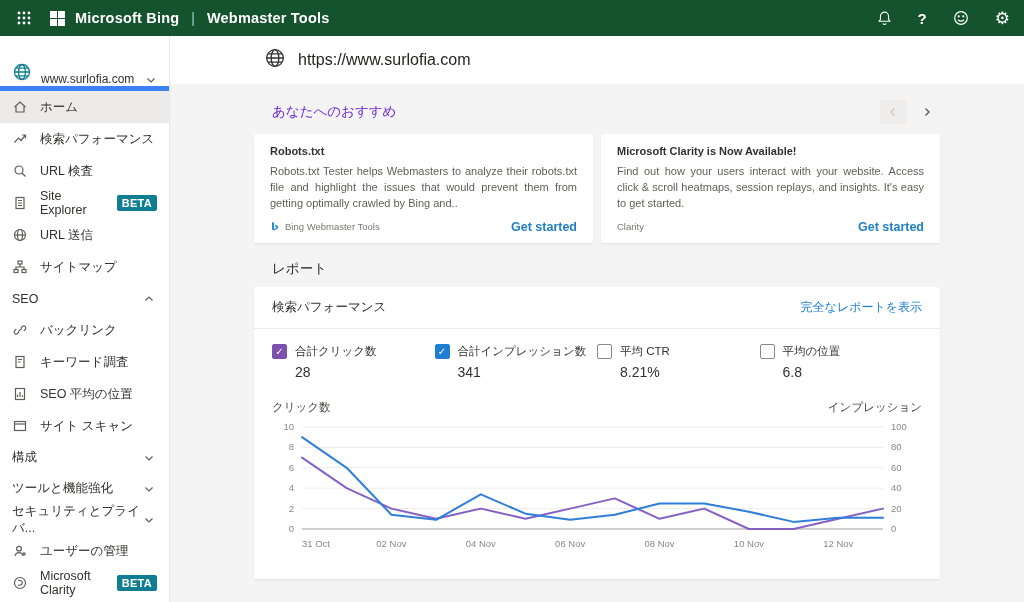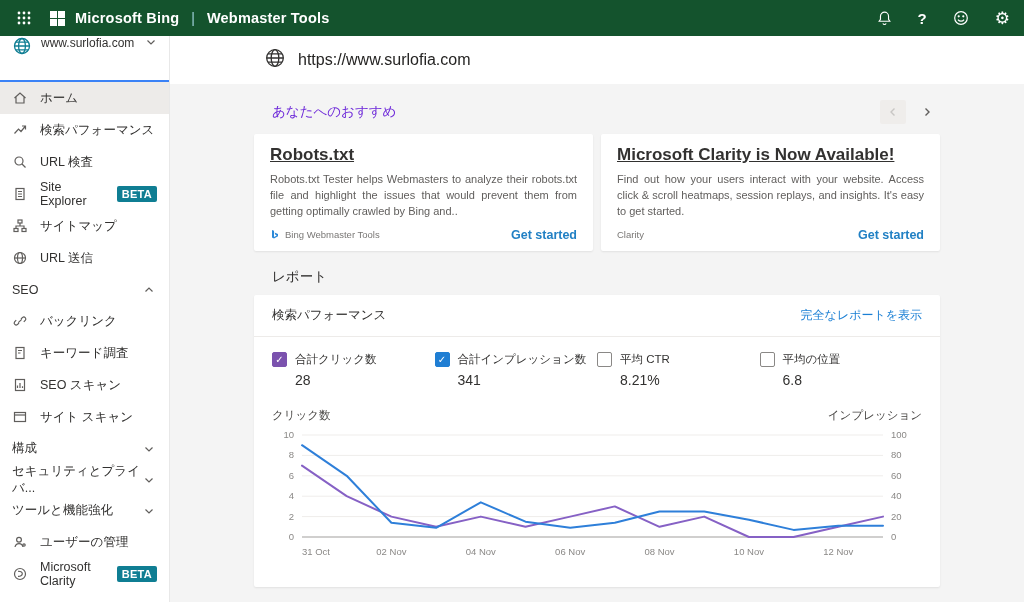--- a/index.html
+++ b/index.html
@@ -16,22 +16,22 @@
   .tb-sep { color:#9fd0da; font-size:14px; margin:0 2px; }
   .tb-right { display:flex; align-items:center; gap:26px; }
   .tb-ic { color:#fff; font-size:15px; line-height:1; cursor:pointer; display:inline-flex; align-items:center; }
   .tb-ic svg { display:block; }
 
   
   .shell { display:flex; height:566px; }
 
   
   .sidebar { width:170px; background:#fff; border-right:1px solid #e8e8e8; flex:none; }
-  .site-picker { height:46px; display:flex; align-items:flex-start; gap:9px; padding:0 12px;
-    border-bottom:2px solid #3b82f6; cursor:pointer; }
+  .site-picker { height:46px; display:flex; align-items:flex-end; gap:9px; padding:0 12px;
+    border-bottom:5px solid #3b82f6; cursor:pointer;margin-top:9px; }
   .site-picker .lb { font-size:12px; color:#323130; flex:1; }
   .nav-item { height:32px; display:flex; align-items:center; gap:12px; padding:0 12px;
     font-size:12.5px; cursor:pointer; }
   .nav-item.sel { background:#edebe9; }
   .nav-ic { width:16px; height:16px; display:inline-flex; flex:none; }
   .nav-section { height:31px; display:flex; align-items:center; justify-content:space-between;
     padding:0 14px 0 12px; font-size:12.5px; cursor:pointer; }
   .beta { background:#0f7e93; color:#fff; font-size:11px; font-weight:bold;
     padding:2px 5px; border-radius:2px; margin-left:7px; letter-spacing:.3px; }
   .chev { display:inline-flex; color:#605e5c; }
@@ -47,21 +47,21 @@
   .sec-head { display:flex; align-items:center; justify-content:space-between; margin:2px 0 10px; }
   .sec-title { font-size:13.5px; color:#6d28d9; padding-left:18px; }
   .carousel { display:flex; gap:8px; }
   .car-btn { width:26px; height:24px; display:flex; align-items:center; justify-content:center;
     cursor:pointer; background:#efedeb; border-radius:2px; }
   .car-btn.on { background:transparent; }
 
   .cards { display:flex; gap:8px; }
   .card { background:#fff; width:339px; border-radius:2px; box-shadow:0 1px 2px rgba(0,0,0,.08);
     padding:11px 16px 9px; }
-  .card-title { font-size:17px; font-weight:bold; margin-bottom:7px;text-decoration:underline; }
+  .card-title { font-size:11px; font-weight:bold; margin-bottom:7px; }
   .card-body { font-size:11px; color:#605e5c; line-height:1.45; text-align:justify; }
   .card-foot { display:flex; align-items:center; justify-content:space-between; margin-top:8px; }
   .card-src { font-size:9.5px; color:#797775; display:flex; align-items:center; gap:5px; }
   .cta { font-size:12.5px; font-weight:bold; color:#2180c4; cursor:pointer; }
 
   .rep-title { font-size:13.5px; margin:17px 0 9px; padding-left:18px; }
   .report-card { background:#fff; border-radius:2px; box-shadow:0 1px 2px rgba(0,0,0,.08); }
   .rc-head { display:flex; align-items:center; justify-content:space-between;
     padding:12px 18px; border-bottom:1px solid #edebe9; }
   .rc-title { font-size:12.5px; color:#323130; }
@@ -184,37 +184,37 @@
             <rect x="4" y="2.5" width="8" height="11"></rect>
             <path d="M6 5.5h4M6 8h4M6 10.5h4"></path>
           </svg>
         </span>
       <span>Site Explorer</span>
       <span class="beta">BETA</span>
     </div>
     <div class="nav-item">
       <span class="nav-ic">
           <svg width="16" height="16" viewBox="0 0 16 16" fill="none" stroke="#605e5c" stroke-width="1.2">
+            <circle cx="8" cy="8" r="5.5"></circle>
+            <ellipse cx="8" cy="8" rx="2.5" ry="5.5"></ellipse>
+            <path d="M2.5 8h11"></path>
+          </svg>
+        </span>
+      <span>URL 送信</span>
+    </div>
+    <div class="nav-item">
+      <span class="nav-ic">
+          <svg width="16" height="16" viewBox="0 0 16 16" fill="none" stroke="#605e5c" stroke-width="1.2">
             <rect x="6" y="2" width="4" height="3"></rect>
             <rect x="2" y="10.5" width="4" height="3"></rect>
             <rect x="10" y="10.5" width="4" height="3"></rect>
             <path d="M8 5v3M4 10.5V8h8v2.5"></path>
           </svg>
         </span>
       <span>サイトマップ</span>
-    </div>
-    <div class="nav-item">
-      <span class="nav-ic">
-          <svg width="16" height="16" viewBox="0 0 16 16" fill="none" stroke="#605e5c" stroke-width="1.2">
-            <circle cx="8" cy="8" r="5.5"></circle>
-            <ellipse cx="8" cy="8" rx="2.5" ry="5.5"></ellipse>
-            <path d="M2.5 8h11"></path>
-          </svg>
-        </span>
-      <span>URL 送信</span>
     </div>
 
     <div class="nav-section">
       <span>SEO</span>
       <span class="chev">
           <svg width="12" height="12" viewBox="0 0 12 12" fill="none" stroke="#605e5c" stroke-width="1.2">
             <path d="M2.5 7.5 6 4l3.5 3.5"></path>
           </svg>
         </span>
     </div>
@@ -238,50 +238,50 @@
         </span>
       <span>キーワード調査</span>
     </div>
     <div class="nav-item">
       <span class="nav-ic">
           <svg width="16" height="16" viewBox="0 0 16 16" fill="none" stroke="#605e5c" stroke-width="1.2">
             <rect x="3.5" y="2.5" width="9" height="11"></rect>
             <path d="M5.5 11V8.5M8 11V6M10.5 11V9.2"></path>
           </svg>
         </span>
-      <span>SEO スキャン</span>
+      <span>SEO 平均の位置</span>
     </div>
     <div class="nav-item">
       <span class="nav-ic">
           <svg width="16" height="16" viewBox="0 0 16 16" fill="none" stroke="#605e5c" stroke-width="1.2">
             <rect x="2.5" y="3.5" width="11" height="9"></rect>
             <path d="M2.5 6h11"></path>
           </svg>
         </span>
       <span>サイト スキャン</span>
     </div>
 
     <div class="nav-section">
       <span>構成</span>
       <span class="chev">
           <svg width="12" height="12" viewBox="0 0 12 12" fill="none" stroke="#605e5c" stroke-width="1.2">
             <path d="M2.5 4.5 6 8l3.5-3.5"></path>
           </svg>
         </span>
     </div>
     <div class="nav-section">
-      <span>セキュリティとプライバ...</span>
+      <span>ツールと機能強化</span>
       <span class="chev">
           <svg width="12" height="12" viewBox="0 0 12 12" fill="none" stroke="#605e5c" stroke-width="1.2">
             <path d="M2.5 4.5 6 8l3.5-3.5"></path>
           </svg>
         </span>
     </div>
     <div class="nav-section">
-      <span>ツールと機能強化</span>
+      <span>セキュリティとプライバ...</span>
       <span class="chev">
           <svg width="12" height="12" viewBox="0 0 12 12" fill="none" stroke="#605e5c" stroke-width="1.2">
             <path d="M2.5 4.5 6 8l3.5-3.5"></path>
           </svg>
         </span>
     </div>
 
     <div class="nav-item">
       <span class="nav-ic">
           <svg width="16" height="16" viewBox="0 0 16 16" fill="none" stroke="#605e5c" stroke-width="1.2">

